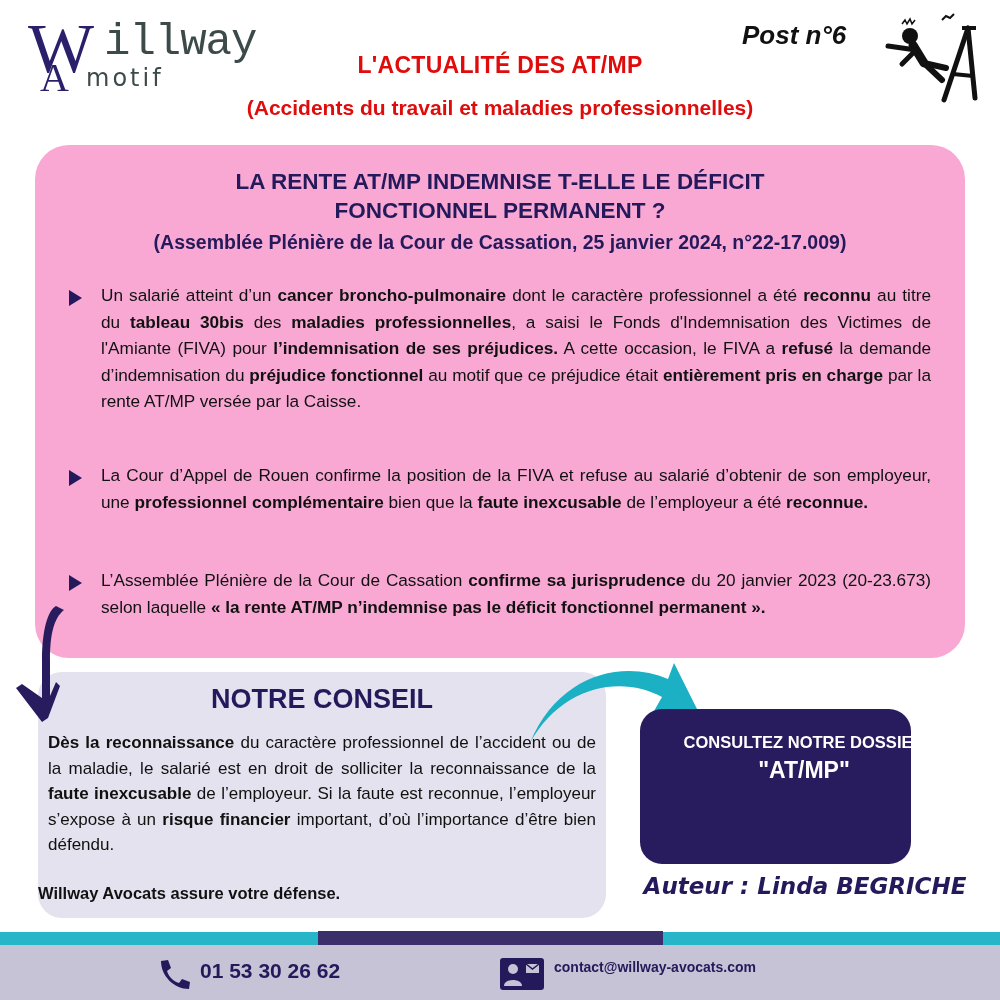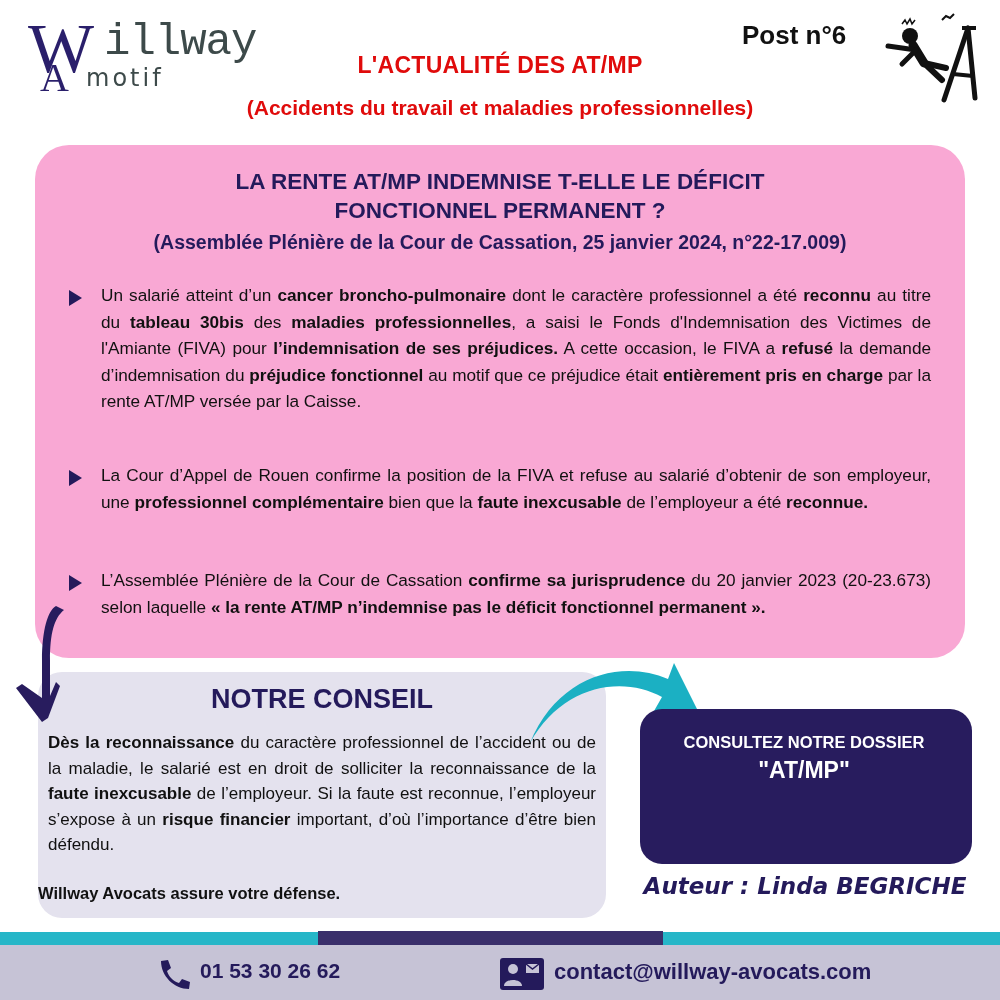--- a/index.html
+++ b/index.html
@@ -6,21 +6,21 @@
   html, body { width: 1000px; height: 1000px; background: #ffffff; overflow: hidden; }
   body { position: relative; font-family: "Liberation Sans", sans-serif; color: #111111; }
 
   
   .logo { position: absolute; left: 28px; top: 14px; width: 200px; height: 78px; }
   .logo .big-w { position: absolute; left: 0; top: 0; font-family: "Liberation Serif", serif; font-size: 70px; line-height: 70px; color: #2a1f6b; letter-spacing: -4px; }
   .logo .illway { position: absolute; left: 52px; top: 4px; font-family: Liberation Mono, monospace; font-size: 44px; line-height: 48px; color: #3d4a4a; letter-spacing: -1px; margin-left: 24px; }
   .logo .avocats { position: absolute; left: 58px; top: 52px; font-family: "DejaVu Sans", sans-serif; font-size: 24px; line-height: 24px; color: #3d4a4a; letter-spacing: 3px; }
   .logo .big-a { position: absolute; left: 12px; top: 44px; font-family: "Liberation Serif", serif; font-size: 40px; line-height: 40px; color: #2a1f6b; }
 
-  .post-num { position: absolute; left: 742px; top: 20px; font-family: "Liberation Sans", sans-serif; font-weight: 700; font-size: 26px; color: #111; }
+  .post-num { position: absolute; left: 742px; top: 20px; font-family: "Liberation Sans", sans-serif; font-weight: 700; font-size: 26px; color: #111; font-style: italic; }
   .fall-icon { position: absolute; left: 880px; top: 8px; width: 110px; height: 95px; }
 
   .main-title { position: absolute; left: 0; width: 1000px; top: 52px; text-align: center; font-family: "Liberation Sans", sans-serif; font-weight: 700; font-size: 23px; color: #e00b0b; letter-spacing: 0.3px; }
   .sub-title { position: absolute; left: 0; width: 1000px; top: 96px; text-align: center; font-family: "Liberation Sans", sans-serif; font-weight: 700; font-size: 21px; color: #e00b0b; }
 
   
   .cyan-box { position: absolute; left: 35px; top: 145px; width: 930px; height: 513px; background: #f9a8d4; border-radius: 34px; }
   .q-title { position: absolute; left: 0; width: 930px; top: 22px; text-align: center; font-family: "Liberation Sans", sans-serif; font-weight: 700; font-size: 22.5px; line-height: 29px; color: #241a5b; }
   .q-ref { position: absolute; left: 0; width: 930px; top: 86px; text-align: center; font-family: "Liberation Sans", sans-serif; font-weight: 700; font-size: 19.5px; color: #241a5b; }
 
@@ -37,36 +37,36 @@
   .arrow-curve { position: absolute; left: 522px; top: 655px; width: 180px; height: 90px; }
 
   
   .conseil-box { position: absolute; left: 38px; top: 672px; width: 568px; height: 246px; background: #e4e2ee; border-radius: 24px; }
   .conseil-title { position: absolute; left: 0; width: 568px; top: 12px; text-align: center; font-family: "Liberation Sans", sans-serif; font-weight: 700; font-size: 27px; color: #241a5b; }
   .conseil-text { position: absolute; left: 10px; width: 548px; top: 58px; font-family: "Liberation Sans", sans-serif; font-size: 17px; line-height: 25.5px; text-align: justify; color: #111; }
   .conseil-text b { font-weight: 700; }
   .conseil-sign { position: absolute; left: 0; width: 568px; top: 212px; text-align: left; font-family: "Liberation Sans", sans-serif; font-weight: 700; font-size: 16.5px; color: #111; }
 
   
-  .cta-box { position: absolute; left: 640px; top: 709px; width: 332px; height: 155px; background: #281c5e; border-radius: 22px; color: #ffffff; text-align: center; font-family: "Liberation Sans", sans-serif; font-weight: 700; }
+  .cta-box { position: absolute; left: 640px; top: 709px; width: 271px; height: 155px; background: #281c5e; border-radius: 22px; color: #ffffff; text-align: center; font-family: "Liberation Sans", sans-serif; font-weight: 700; }
   .cta-l1 { position: absolute; left: 0; width: 328px; top: 24px; font-size: 16.5px; }
   .cta-l2 { position: absolute; left: 0; width: 328px; top: 48px; font-size: 23px; }
   .cta-l3 { position: absolute; left: 0; width: 328px; top: 84px; font-size: 16.5px; line-height: 24px; }
 
   .author { position: absolute; left: 624px; top: 873px; width: 362px; text-align: center; font-family: "DejaVu Sans", sans-serif; font-style: italic; font-weight: 700; font-size: 23px; color: #241a5b; }
 
   
   .stripe-l { position: absolute; left: 0; top: 932px; width: 318px; height: 13px; background: #26b6c8; }
   .stripe-m { position: absolute; left: 318px; top: 931px; width: 345px; height: 14px; background: #3a2f6b; }
   .stripe-r { position: absolute; left: 663px; top: 932px; width: 337px; height: 13px; background: #26b6c8; }
   .footer { position: absolute; left: 0; top: 945px; width: 1000px; height: 55px; background: #c6c3d6; }
   .phone-icon { position: absolute; left: 158px; top: 13px; width: 34px; height: 32px; }
   .phone-text { position: absolute; left: 200px; top: 14px; font-family: "Liberation Sans", sans-serif; font-weight: 700; font-size: 21px; color: #241a5b; }
   .mail-icon { position: absolute; left: 500px; top: 13px; width: 44px; height: 32px; }
-  .mail-text { position: absolute; left: 554px; top: 14px; font-family: "Liberation Sans", sans-serif; font-weight: 700; font-size: 22px; color: #241a5b; }
+  .mail-text { position: absolute; left: 554px; top: 14px; font-family: "Liberation Sans", sans-serif; font-weight: 700; font-size: 14px; color: #241a5b; }
 </style>
 </head>
 <body>
 
 <div class="logo">
   <span class="big-w">W</span>
   <span class="illway">illway</span>
   <span class="big-a">A</span>
   <span class="avocats">motif</span>
 </div>

